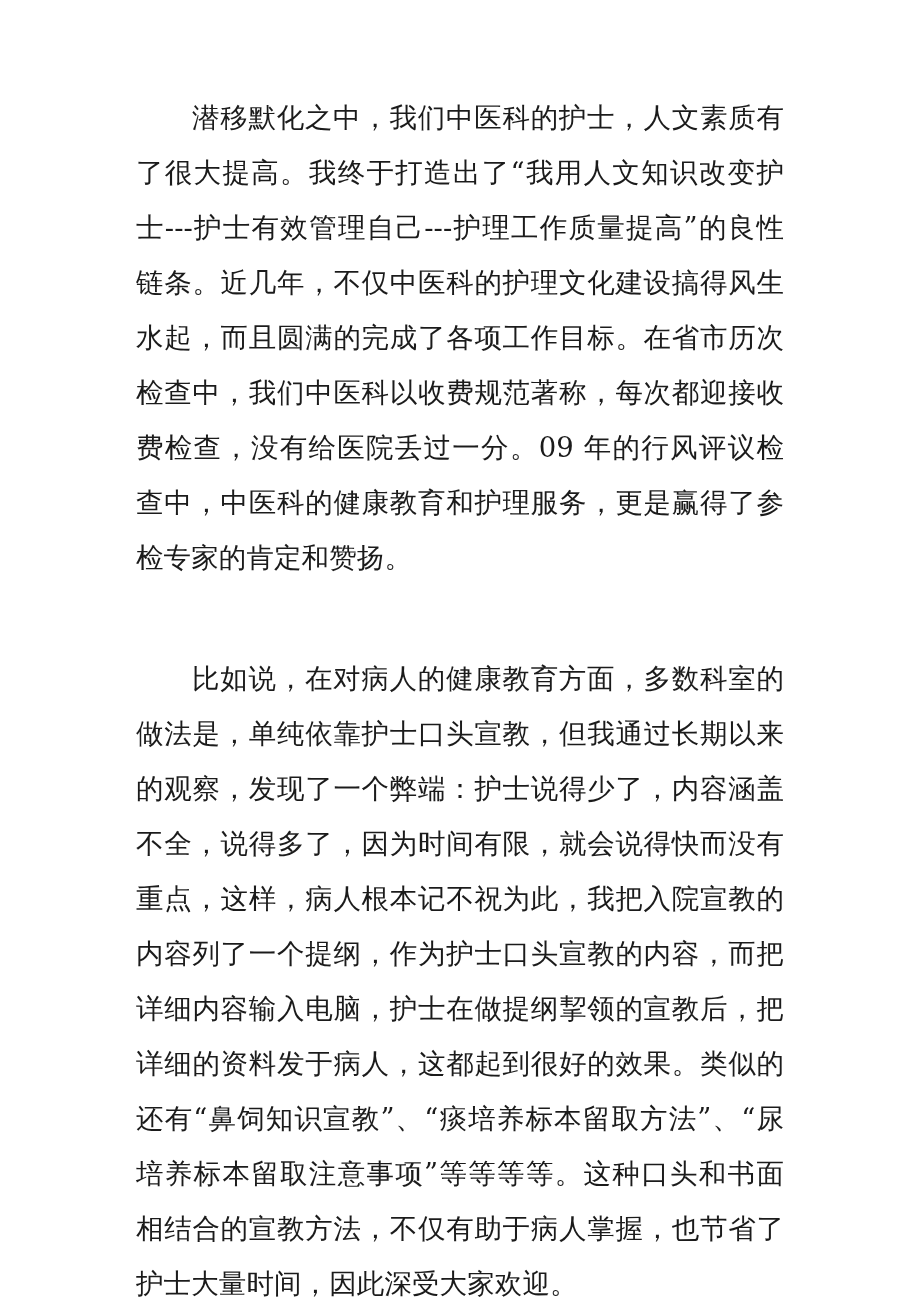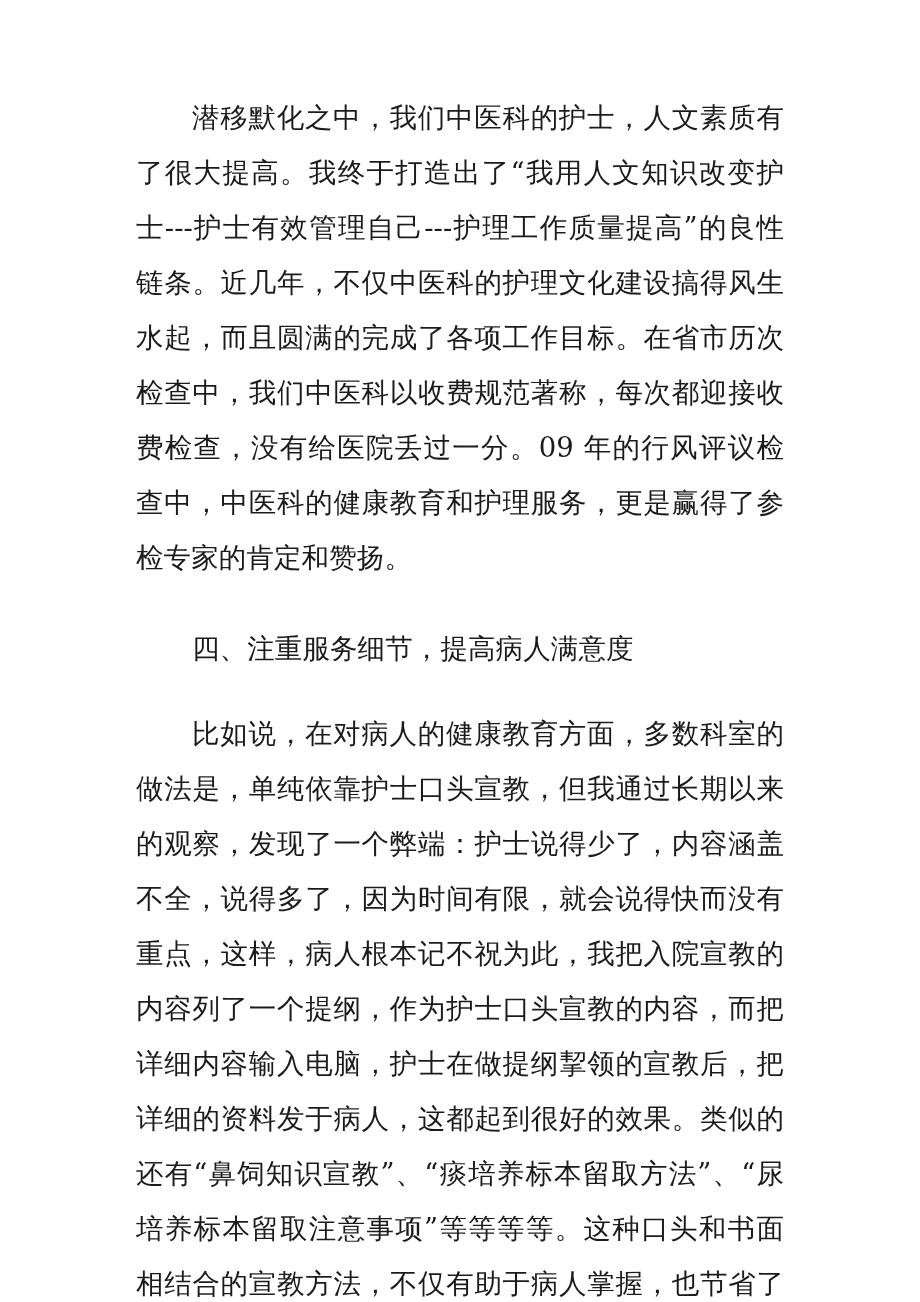--- a/index.html
+++ b/index.html
@@ -60,20 +60,19 @@
 </head>
 <body>
 
 <div class="page">
   <div class="doc-body">
 
     <p class="para last-justify">潜移默化之中，我们中医科的护士，人文素质有了很大提高。我终于打造出了“我用人文知识改变护士---护士有效管理自己---护理工作质量提高”的良性链条。近几年，不仅中医科的护理文化建设搞得风生水起，而且圆满的完成了各项工作目标。在省市历次检查中，我们中医科以收费规范著称，每次都迎接收费检查，没有给医院丢过一分。09 年的行风评议检查中，中医科的健康教育和护理服务，更是赢得了参检专家的肯定和赞扬。</p>
 
     <div class="gap-heading-top"></div>
 
-    <p class="heading">四、注重服务细节，提高病人满意度</p>
 
     <div class="gap-heading-bottom"></div>
 
     <p class="para last-justify">比如说，在对病人的健康教育方面，多数科室的做法是，单纯依靠护士口头宣教，但我通过长期以来的观察，发现了一个弊端：护士说得少了，内容涵盖不全，说得多了，因为时间有限，就会说得快而没有重点，这样，病人根本记不祝为此，我把入院宣教的内容列了一个提纲，作为护士口头宣教的内容，而把详细内容输入电脑，护士在做提纲挈领的宣教后，把详细的资料发于病人，这都起到很好的效果。类似的还有“鼻饲知识宣教”、“痰培养标本留取方法”、“尿培养标本留取注意事项”等等等等。这种口头和书面相结合的宣教方法，不仅有助于病人掌握，也节省了护士大量时间，因此深受大家欢迎。</p>
 
   </div>
 </div>
 
 </body></html>

